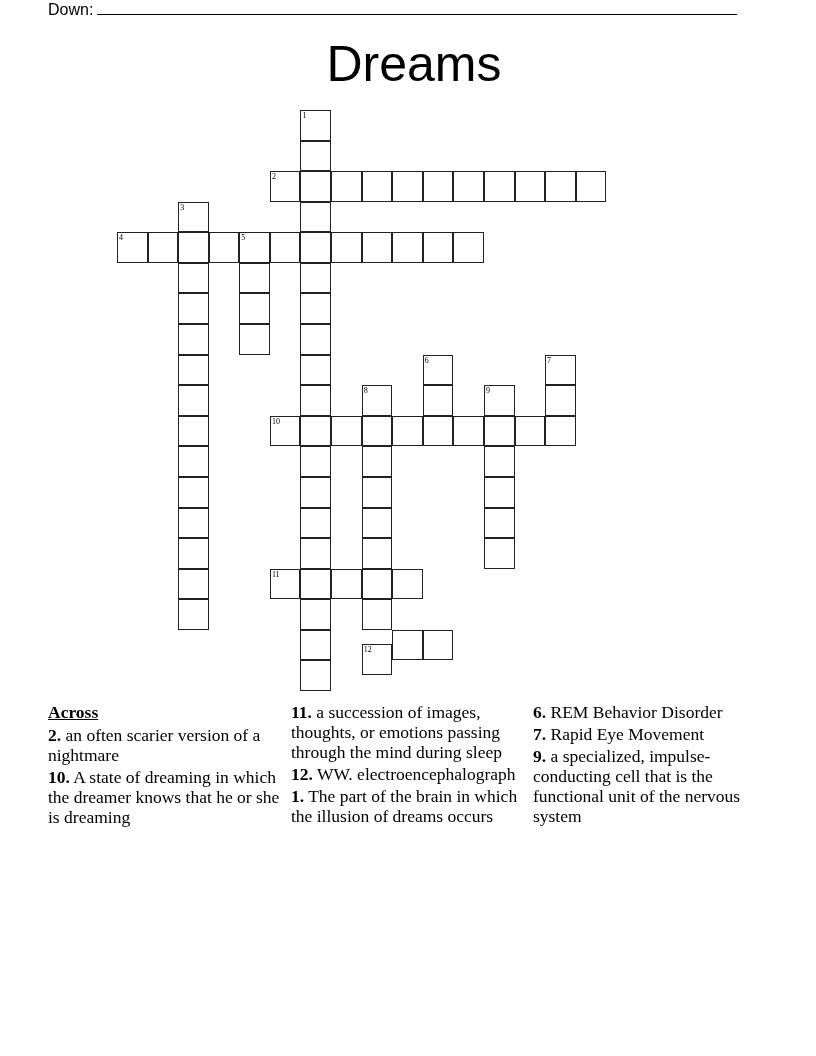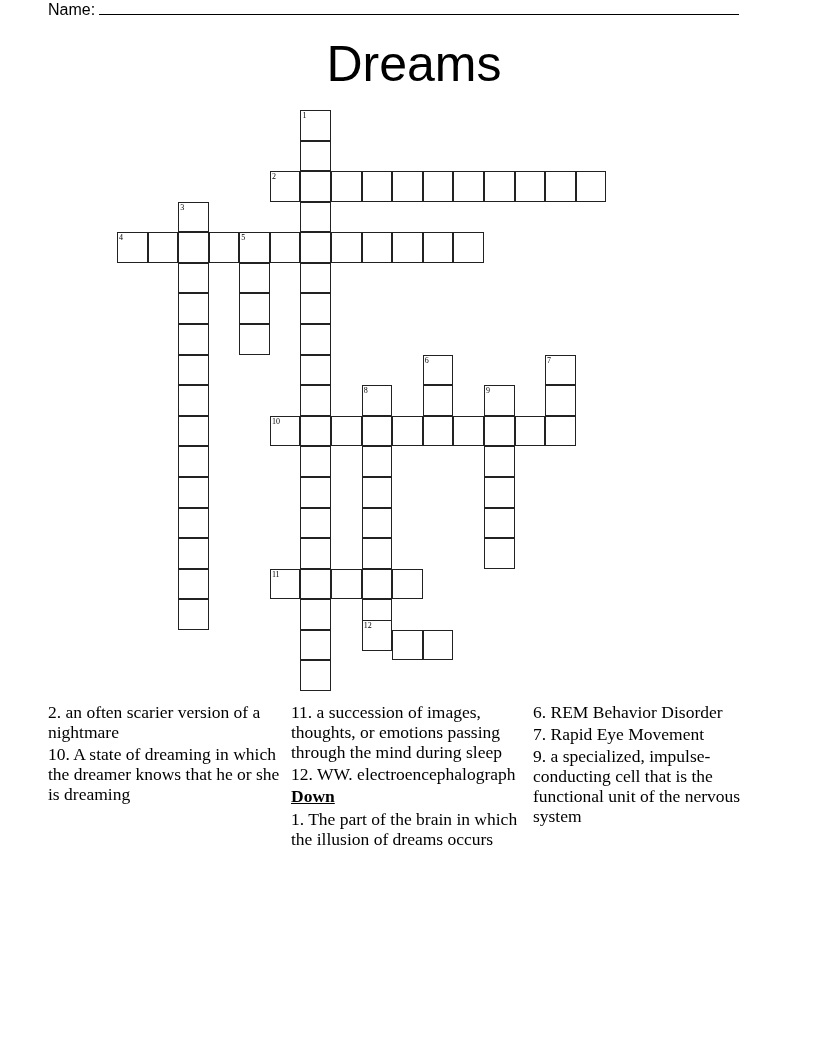--- a/index.html
+++ b/index.html
@@ -6,30 +6,30 @@
   body { width: 816px; height: 1056px; position: relative; overflow: hidden; font-family: "Liberation Serif", serif; color: #000; }
   .name-line { position: absolute; left: 48px; top: 0px; font-family: "Liberation Sans", sans-serif; font-size: 16px; line-height: 18px; white-space: nowrap; }
   .name-line .rule { display: inline-block; width: 640px; border-bottom: 1px solid #000; height: 14px; vertical-align: baseline; margin-left: 4px; }
   .title { position: absolute; left: 6px; width: 816px; top: 34px; text-align: center; font-size: 50px; line-height: 60px; font-family: Liberation Sans, sans-serif; }
   .grid { position: absolute; left: 117px; top: 110px; }
   .cell { position: absolute; width: 30.58px; height: 30.58px; box-sizing: border-box; border: 1.5px solid #222; background: #fff; }
   .cell .num { position: absolute; left: 1px; top: 0px; font-size: 8px; line-height: 9px; font-family: "Liberation Serif", serif; }
   .clues { position: absolute; top: 702px; font-size: 17.5px; line-height: 20px; }
   .clues .hdr { font-weight: bold; text-decoration: underline; margin-bottom: 3px; }
   .clues .clue { margin-bottom: 2px; }
-  .clues .clue b { font-weight: normal; }
+  .clues .clue b { font-weight: bold; }
   .col1 { left: 48px; width: 236px; }
   .col2 { left: 291px; width: 236px; }
   .col3 { left: 533px; width: 240px; }
 </style>
 </head>
 <body>
 
 <div class="name-line">
-  <span>Name:</span><span class="rule"></span>
+  <span>Down:</span><span class="rule"></span>
 </div>
 
 <div class="title">Dreams</div>
 
 <div class="grid" id="grid">
     <div class="cell" style="left: 183.48px; top: 0px;">
       <span class="num">1</span>
     </div>
     <div class="cell" style="left: 183.48px; top: 30.58px;"></div>
     <div class="cell" style="left: 183.48px; top: 61.16px;"></div>
@@ -107,21 +107,21 @@
     <div class="cell" style="left: 244.64px; top: 275.22px;">
       <span class="num">8</span>
     </div>
     <div class="cell" style="left: 244.64px; top: 305.8px;"></div>
     <div class="cell" style="left: 244.64px; top: 336.38px;"></div>
     <div class="cell" style="left: 244.64px; top: 366.96px;"></div>
     <div class="cell" style="left: 244.64px; top: 397.54px;"></div>
     <div class="cell" style="left: 244.64px; top: 428.12px;"></div>
     <div class="cell" style="left: 244.64px; top: 458.7px;"></div>
     <div class="cell" style="left: 244.64px; top: 489.28px;"></div>
-    <div class="cell" style="left: 244.64px; top: 510px; text-decoration: underline;">
+    <div class="cell" style="left: 244.64px; top: 534px; text-decoration: underline;">
       <span class="num">12</span>
     </div>
     <div class="cell" style="left: 366.96px; top: 275.22px;">
       <span class="num">9</span>
     </div>
     <div class="cell" style="left: 366.96px; top: 305.8px;"></div>
     <div class="cell" style="left: 366.96px; top: 336.38px;"></div>
     <div class="cell" style="left: 366.96px; top: 366.96px;"></div>
     <div class="cell" style="left: 366.96px; top: 397.54px;"></div>
     <div class="cell" style="left: 366.96px; top: 428.12px;"></div>
@@ -135,28 +135,28 @@
     <div class="cell" style="left: 152.9px; top: 458.7px;">
       <span class="num">11</span>
     </div>
     <div class="cell" style="left: 214.06px; top: 458.7px;"></div>
     <div class="cell" style="left: 275.22px; top: 458.7px;"></div>
     <div class="cell" style="left: 275.22px; top: 519.86px;"></div>
     <div class="cell" style="left: 305.8px; top: 519.86px;"></div>
   </div>
 
 <div class="clues col1">
+  <div class="hdr">Across</div>
   <div class="clue"><b>2.</b><span> an often scarier version of a nightmare</span></div>
   <div class="clue"><b>10.</b><span> A state of dreaming in which the dreamer knows that he or she is dreaming</span></div>
 </div>
 
 <div class="clues col2">
   <div class="clue"><b>11.</b><span> a succession of images, thoughts, or emotions passing through the mind during sleep</span></div>
   <div class="clue"><b>12.</b><span> WW. electroencephalograph</span></div>
-  <div class="hdr">Down</div>
   <div class="clue"><b>1.</b><span> The part of the brain in which the illusion of dreams occurs</span></div>
 </div>
 
 <div class="clues col3">
   <div class="clue"><b>6.</b><span> REM Behavior Disorder</span></div>
   <div class="clue"><b>7.</b><span> Rapid Eye Movement</span></div>
   <div class="clue"><b>9.</b><span> a specialized, impulse-conducting cell that is the functional unit of the nervous system</span></div>
 </div>
 
 </body></html>

